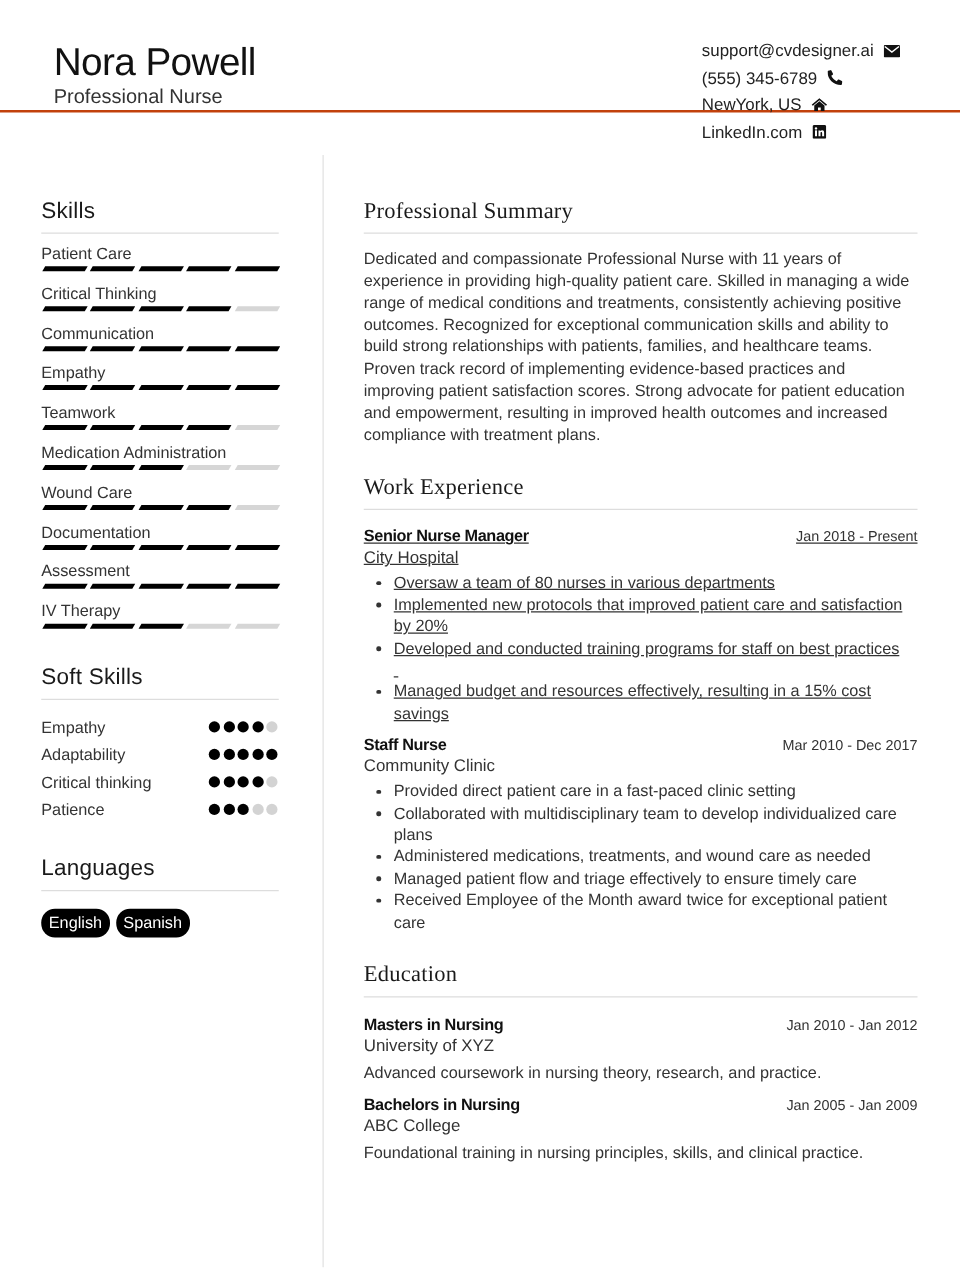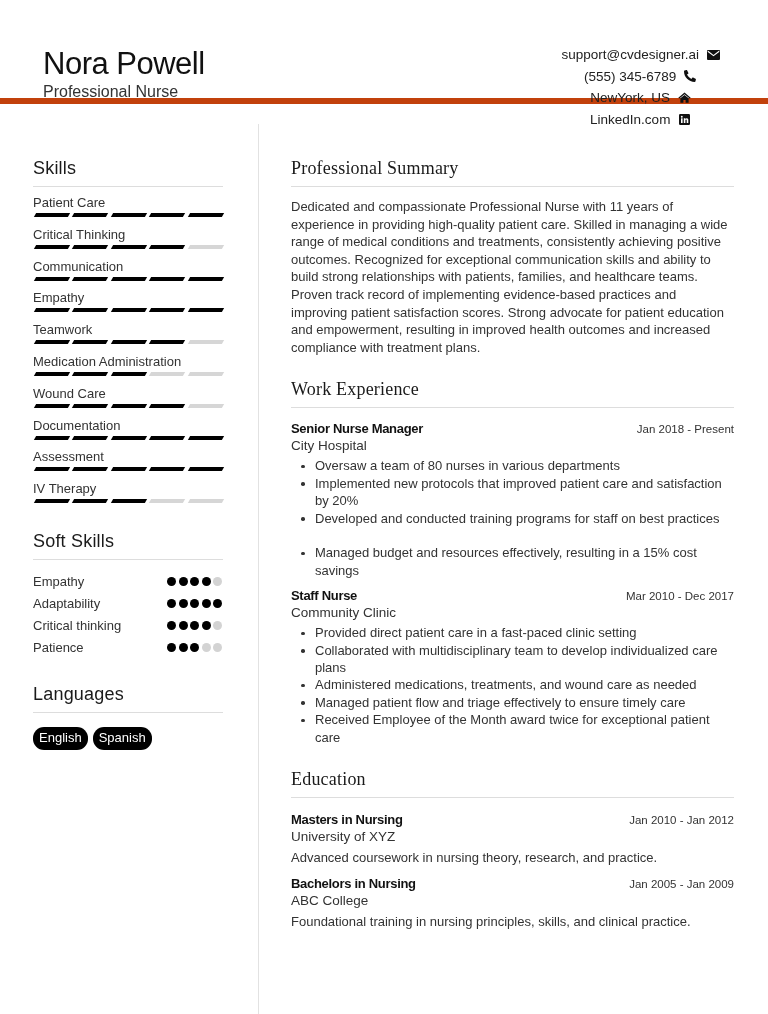--- a/index.html
+++ b/index.html
@@ -1,23 +1,23 @@
 <!DOCTYPE html>
 <html><head>
   <meta charset="utf-8">
   <style>
     * { box-sizing: border-box; margin: 0; padding: 0; }
     html, body { width: 768px; height: 1014px; background: #ffffff; overflow: hidden; }
     body { font-family: "Liberation Sans", sans-serif; color: #333333; position: relative; }
 
-    .header { position: absolute; left: 0; top: 16px; width: 768px; height: 88px; border-bottom: 6px solid #c2410c; }
+    .header { position: absolute; left: 0; top: 2px; width: 768px; height: 88px; border-bottom: 2px solid #c2410c; }
     .name { position: absolute; left: 43px; top: 30px; font-size: 31px; font-weight: 500; color: #111111; letter-spacing: -0.5px; }
     .title { position: absolute; left: 43px; top: 67px; font-size: 16px; color: #333333; }
     .contacts { position: absolute; right: 48px; top: 28px; text-align: right; }
-    .contact-row { display: flex; justify-content: center; align-items: center; height: 21.5px; font-size: 13.5px; color: #222222; }
+    .contact-row { display: flex; justify-content: flex-start; align-items: center; height: 21.5px; font-size: 13.5px; color: #222222; }
     .contact-row .ic { width: 14px; height: 13px; margin-left: 7px; display: inline-flex; align-items: center; justify-content: center; }
     .contact-row svg { display: block; }
 
     .vdivider { position: absolute; left: 258px; top: 124px; width: 1px; height: 890px; background: #e2e2e2; }
 
     .left { position: absolute; left: 33px; top: 124px; width: 190px; }
     .sec-title { font-size: 18px; font-weight: 500; color: #1a1a1a; letter-spacing: 0.2px; }
     .sec-rule { height: 1px; background: #dddddd; margin-top: 7px; }
 
     .skills-title { margin-top: 34px; }
@@ -266,21 +266,21 @@
 </div>
 
 <div class="right">
   <div class="r-sec-title summary-title">Professional Summary</div>
   <div class="sec-rule"></div>
   <div class="summary">Dedicated and compassionate Professional Nurse with 11 years of experience in providing high-quality patient care. Skilled in managing a wide range of medical conditions and treatments, consistently achieving positive outcomes. Recognized for exceptional communication skills and ability to build strong relationships with patients, families, and healthcare teams. Proven track record of implementing evidence-based practices and improving patient satisfaction scores. Strong advocate for patient education and empowerment, resulting in improved health outcomes and increased compliance with treatment plans.</div>
 
   <div class="r-sec-title work-title">Work Experience</div>
   <div class="sec-rule"></div>
 
-  <div class="job" style="margin-top:13px;">
+  <div class="job" style="margin-top:13px;text-decoration:underline;">
     <div class="job-head">
       <div class="job-role">Senior Nurse Manager</div>
       <div class="job-date">Jan 2018 - Present</div>
     </div>
     <div class="job-org">City Hospital</div>
     <ul class="bullets">
       <li>Oversaw a team of 80 nurses in various departments</li>
       <li>Implemented new protocols that improved patient care and satisfaction by 20%</li>
       <li>Developed and conducted training programs for staff on best practices</li>
       <li class="spacer">&nbsp;</li>

